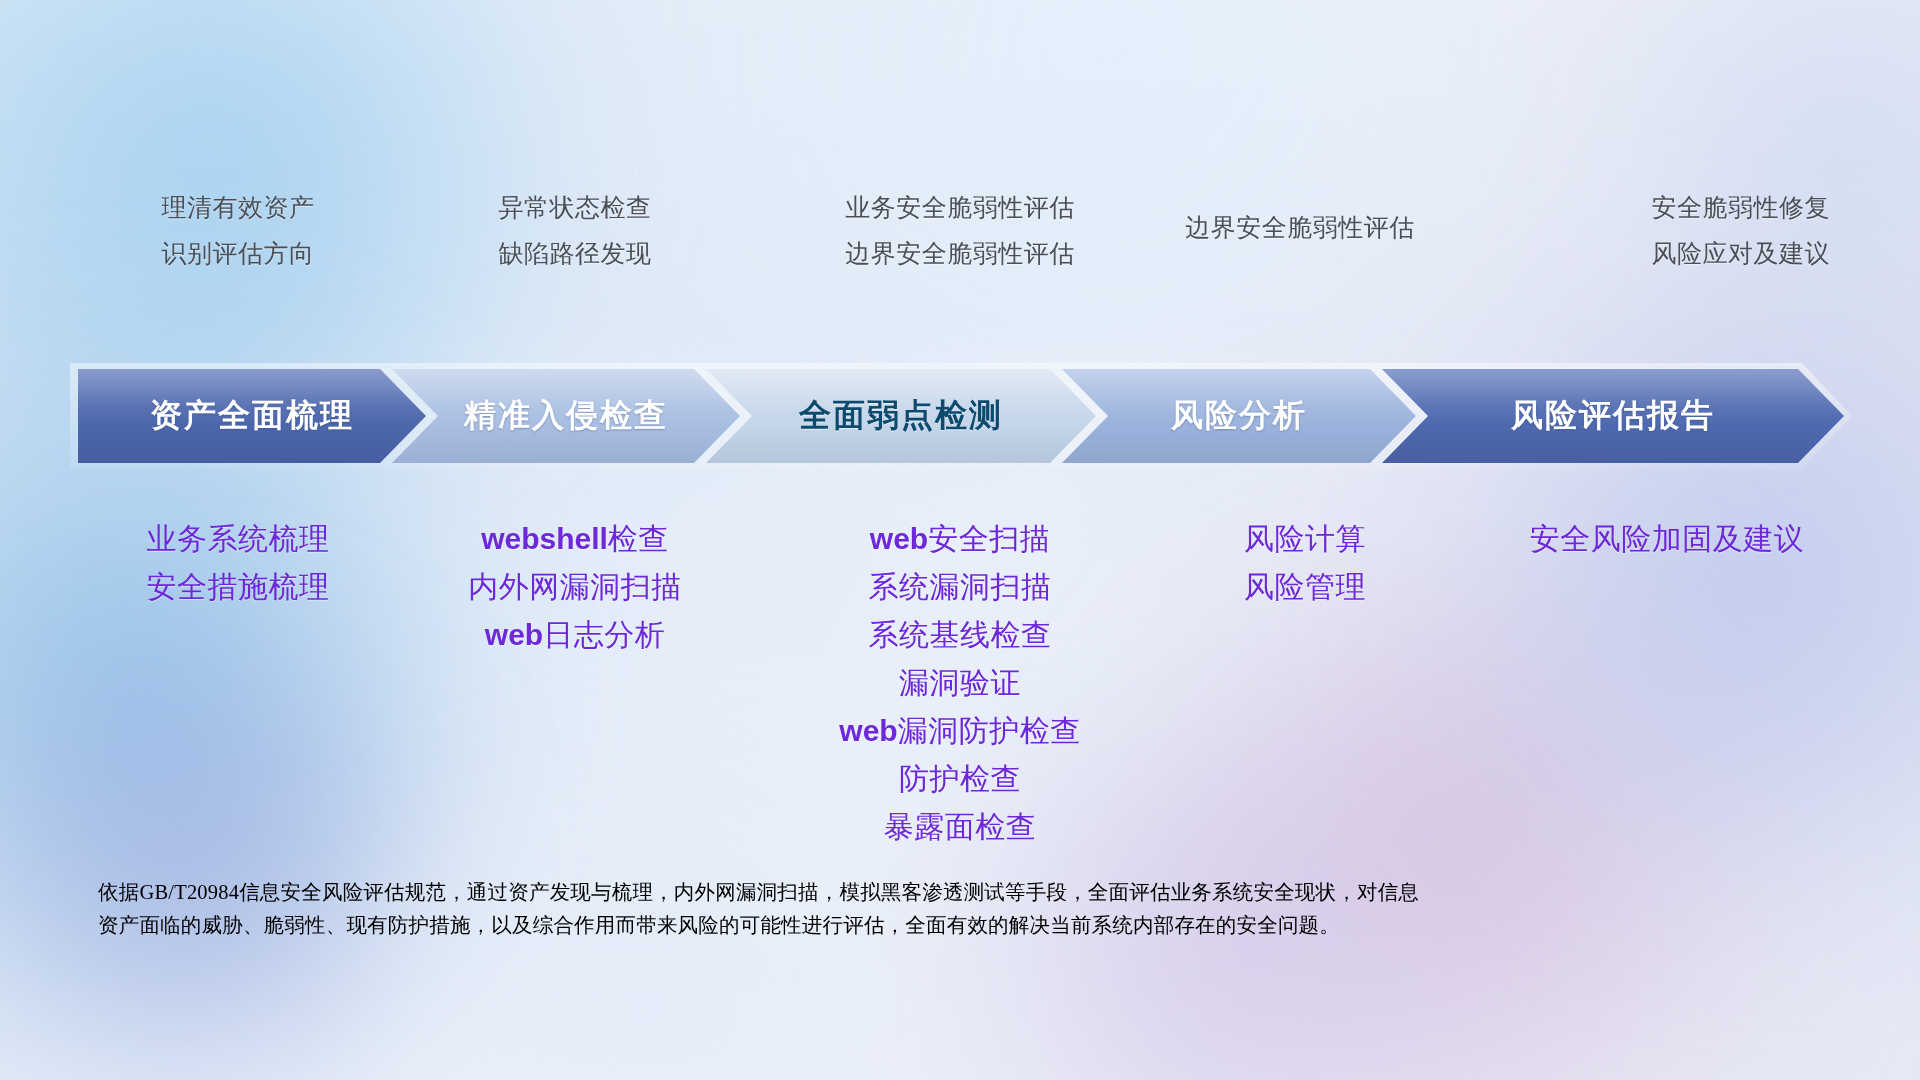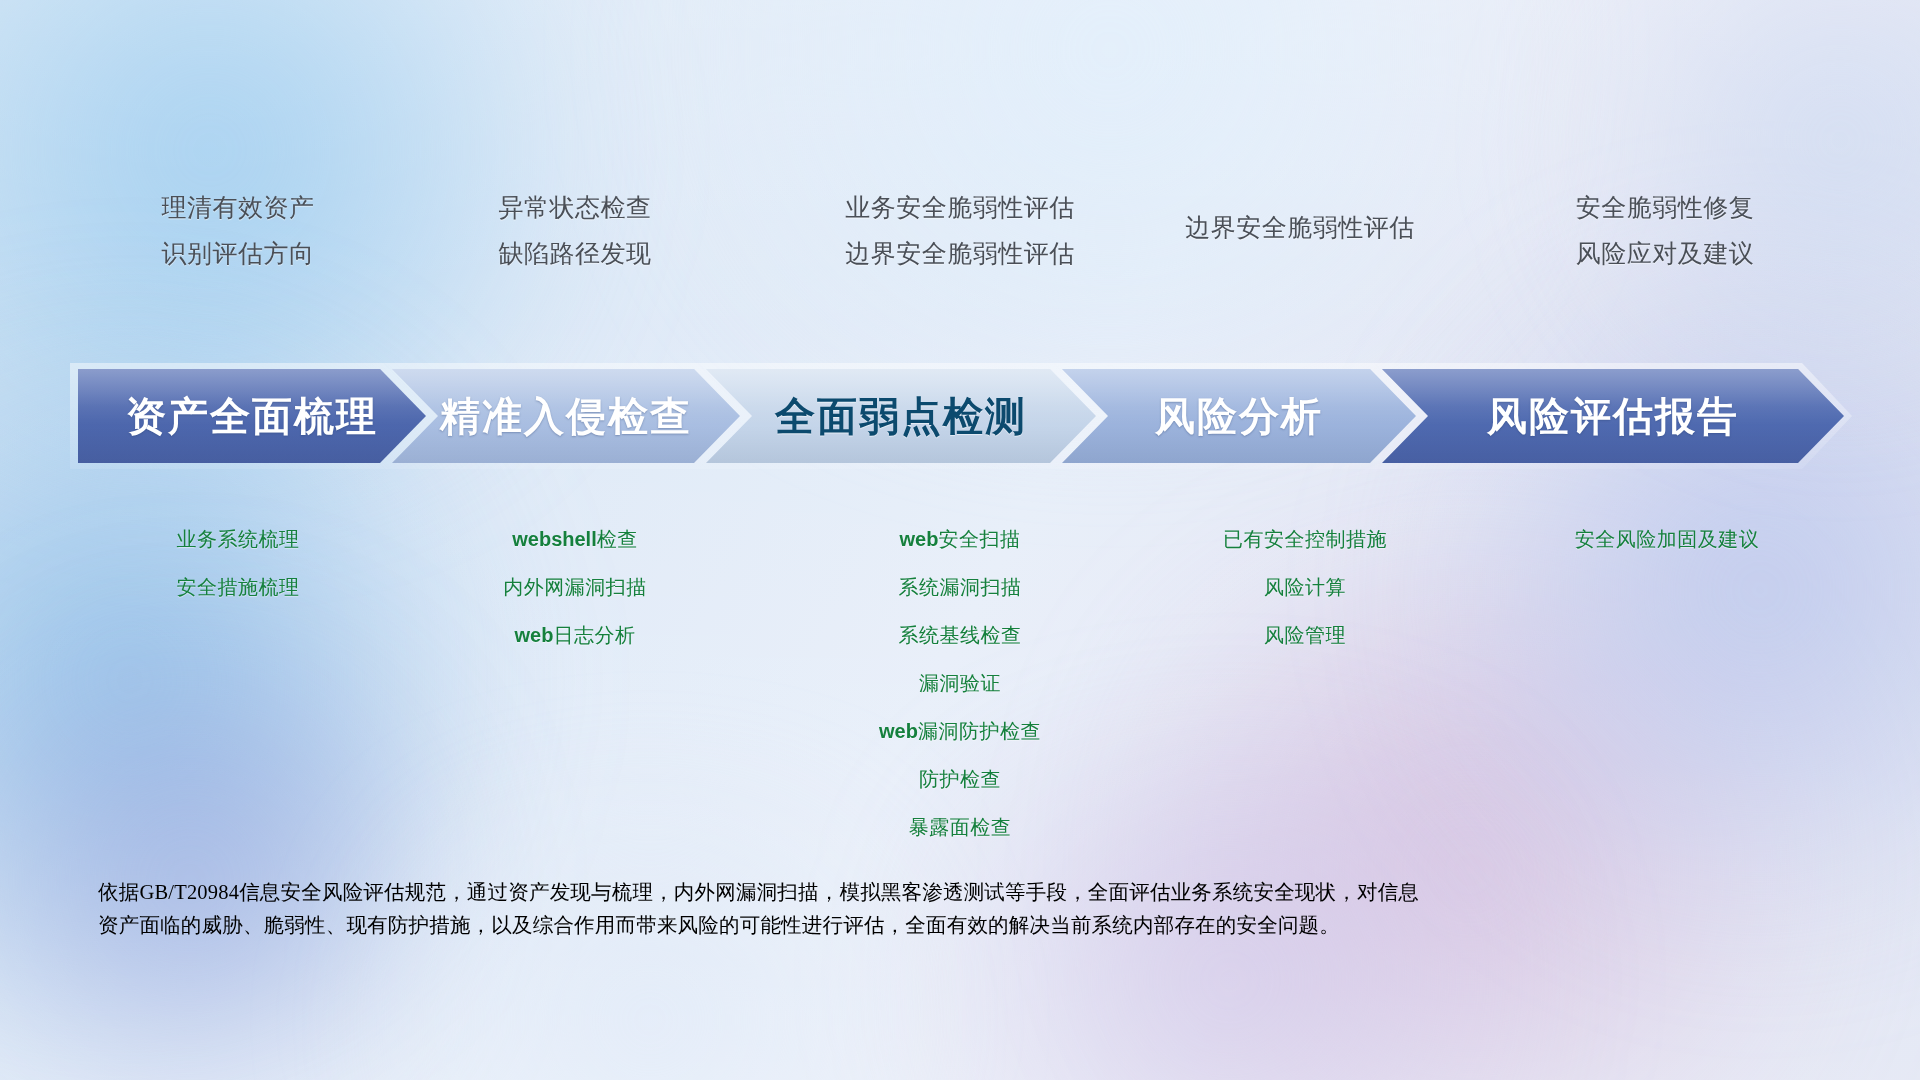--- a/index.html
+++ b/index.html
@@ -69,42 +69,42 @@
   .chev.notch .shape{
     -webkit-clip-path:polygon(0 0, calc(100% - 46px) 0, 100% 50%, calc(100% - 46px) 100%, 0 100%, 46px 50%);
     clip-path:polygon(0 0, calc(100% - 46px) 0, 100% 50%, calc(100% - 46px) 100%, 0 100%, 46px 50%);
   }
   .chev .shape::after{
     content:""; position:absolute; inset:0;
     background:linear-gradient(180deg, rgba(255,255,255,.30) 0%, rgba(255,255,255,.06) 40%, rgba(255,255,255,0) 60%, rgba(0,0,0,.05) 100%);
   }
   .chev .lbl{
     position:relative; z-index:3;
-    font-size:40px; font-weight:700; letter-spacing:2px; white-space:nowrap;
+    font-size:32px; font-weight:700; letter-spacing:2px; white-space:nowrap;
   }
   .chev .lbl.light{ color:#ffffff; text-shadow:0 1px 2px rgba(40,62,110,.35); }
   .chev .lbl.dark { color:#0c4a6e; text-shadow:0 1px 1px rgba(255,255,255,.6); }
   
   .chev .halo{
     position:absolute; inset:-6px -8px -6px -8px; z-index:0;
     -webkit-clip-path:polygon(0 0, calc(100% - 50px) 0, 100% 50%, calc(100% - 50px) 100%, 0 100%);
     clip-path:polygon(0 0, calc(100% - 50px) 0, 100% 50%, calc(100% - 50px) 100%, 0 100%);
     background:linear-gradient(180deg, rgba(255,255,255,.55), rgba(255,255,255,.12));
     opacity:.85;
   }
   .chev.notch .halo{
     -webkit-clip-path:polygon(0 0, calc(100% - 50px) 0, 100% 50%, calc(100% - 50px) 100%, 0 100%, 50px 50%);
     clip-path:polygon(0 0, calc(100% - 50px) 0, 100% 50%, calc(100% - 50px) 100%, 0 100%, 50px 50%);
   }
 
   
   #bot-row{ left:0; top:515px; width:1920px; }
   #bot-row .bcell{ text-align:center; }
   .bline{
-    font-size:20px; color:#15803d; line-height:48px;
+    font-size:30px; color:#6d28d9; line-height:48px;
     white-space:nowrap; letter-spacing:.5px;
     text-shadow:0 1px 1px rgba(255,255,255,.5);
   }
   .bline b{ font-weight:700; letter-spacing:0; }
 
   
   #footer{
     position:absolute; left:98px; top:876px; width:1500px;
     font-family:"Liberation Serif","DejaVu Serif",serif;
     font-size:20.5px; line-height:33px; color:#000000;
@@ -145,21 +145,21 @@
 
     <div class="tcell" style="position:absolute;left:780px;top:0;width:360px;">
       <div class="tline">业务安全脆弱性评估</div>
       <div class="tline">边界安全脆弱性评估</div>
     </div>
 
     <div class="tcell" style="position:absolute;left:1135px;top:20px;width:330px;">
       <div class="tline">边界安全脆弱性评估</div>
     </div>
 
-    <div class="tcell" style="position:absolute;left:1500px;top:0;width:330px;">
+    <div class="tcell" style="position:absolute;left:1500px;top:0;width:330px;text-align:right;">
       <div class="tline">安全脆弱性修复</div>
       <div class="tline">风险应对及建议</div>
     </div>
   </div>
 
   <div id="chev-bar">
 
     <div class="chev" style="left:0px;width:348px;">
       <div class="halo"></div>
       <div class="shape" style="background:linear-gradient(180deg,#5972b6 0%,#4d67ad 55%,#4a63a9 100%);"></div>
@@ -208,21 +208,20 @@
       <div class="bline"><b>web</b><span>安全扫描</span></div>
       <div class="bline"><span>系统漏洞扫描</span></div>
       <div class="bline"><span>系统基线检查</span></div>
       <div class="bline"><span>漏洞验证</span></div>
       <div class="bline"><b>web</b><span>漏洞防护检查</span></div>
       <div class="bline"><span>防护检查</span></div>
       <div class="bline"><span>暴露面检查</span></div>
     </div>
 
     <div class="bcell" style="position:absolute;left:1145px;top:0;width:320px;">
-      <div class="bline"><span>已有安全控制措施</span></div>
       <div class="bline"><span>风险计算</span></div>
       <div class="bline"><span>风险管理</span></div>
     </div>
 
     <div class="bcell" style="position:absolute;left:1490px;top:0;width:354px;">
       <div class="bline"><span>安全风险加固及建议</span></div>
     </div>
   </div>
 
   <div id="footer">

